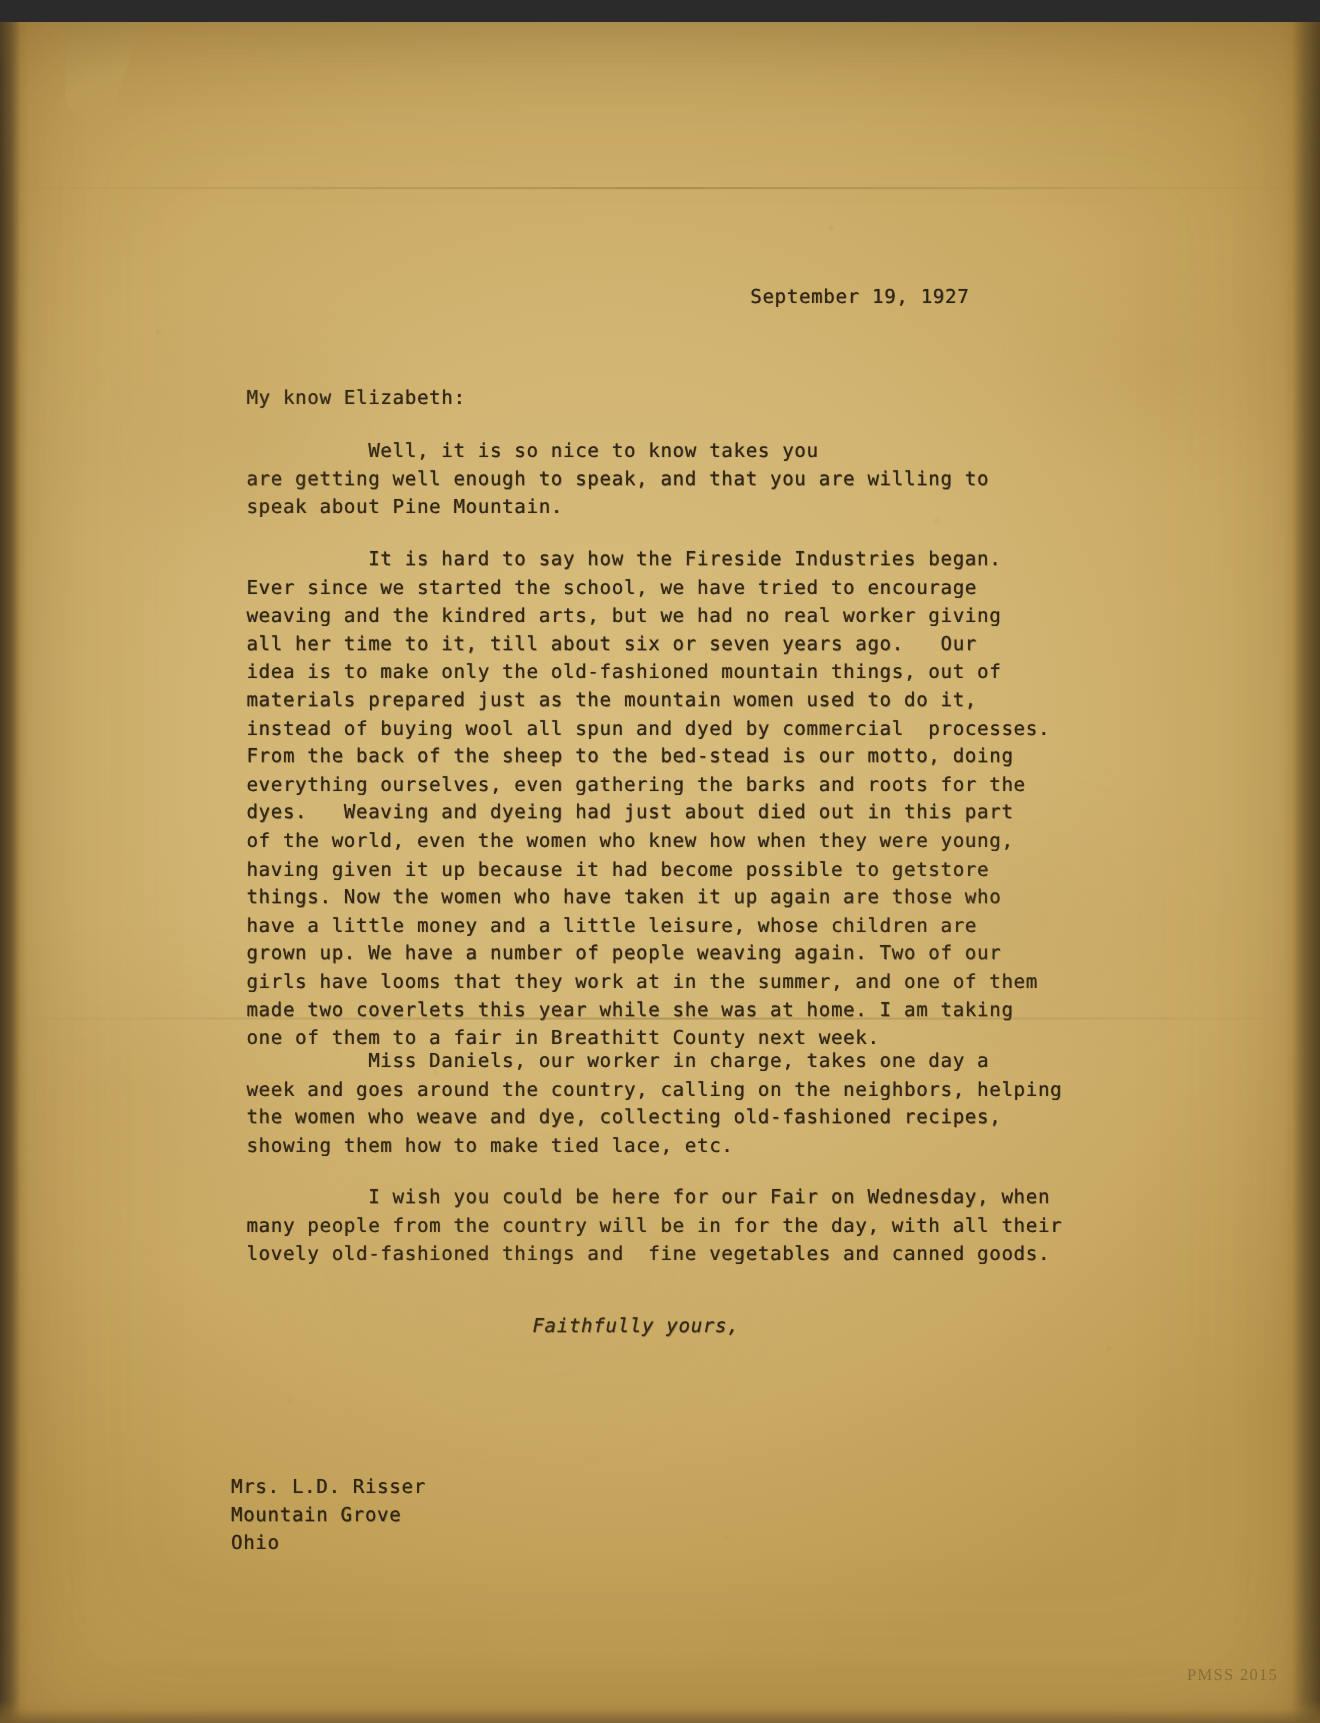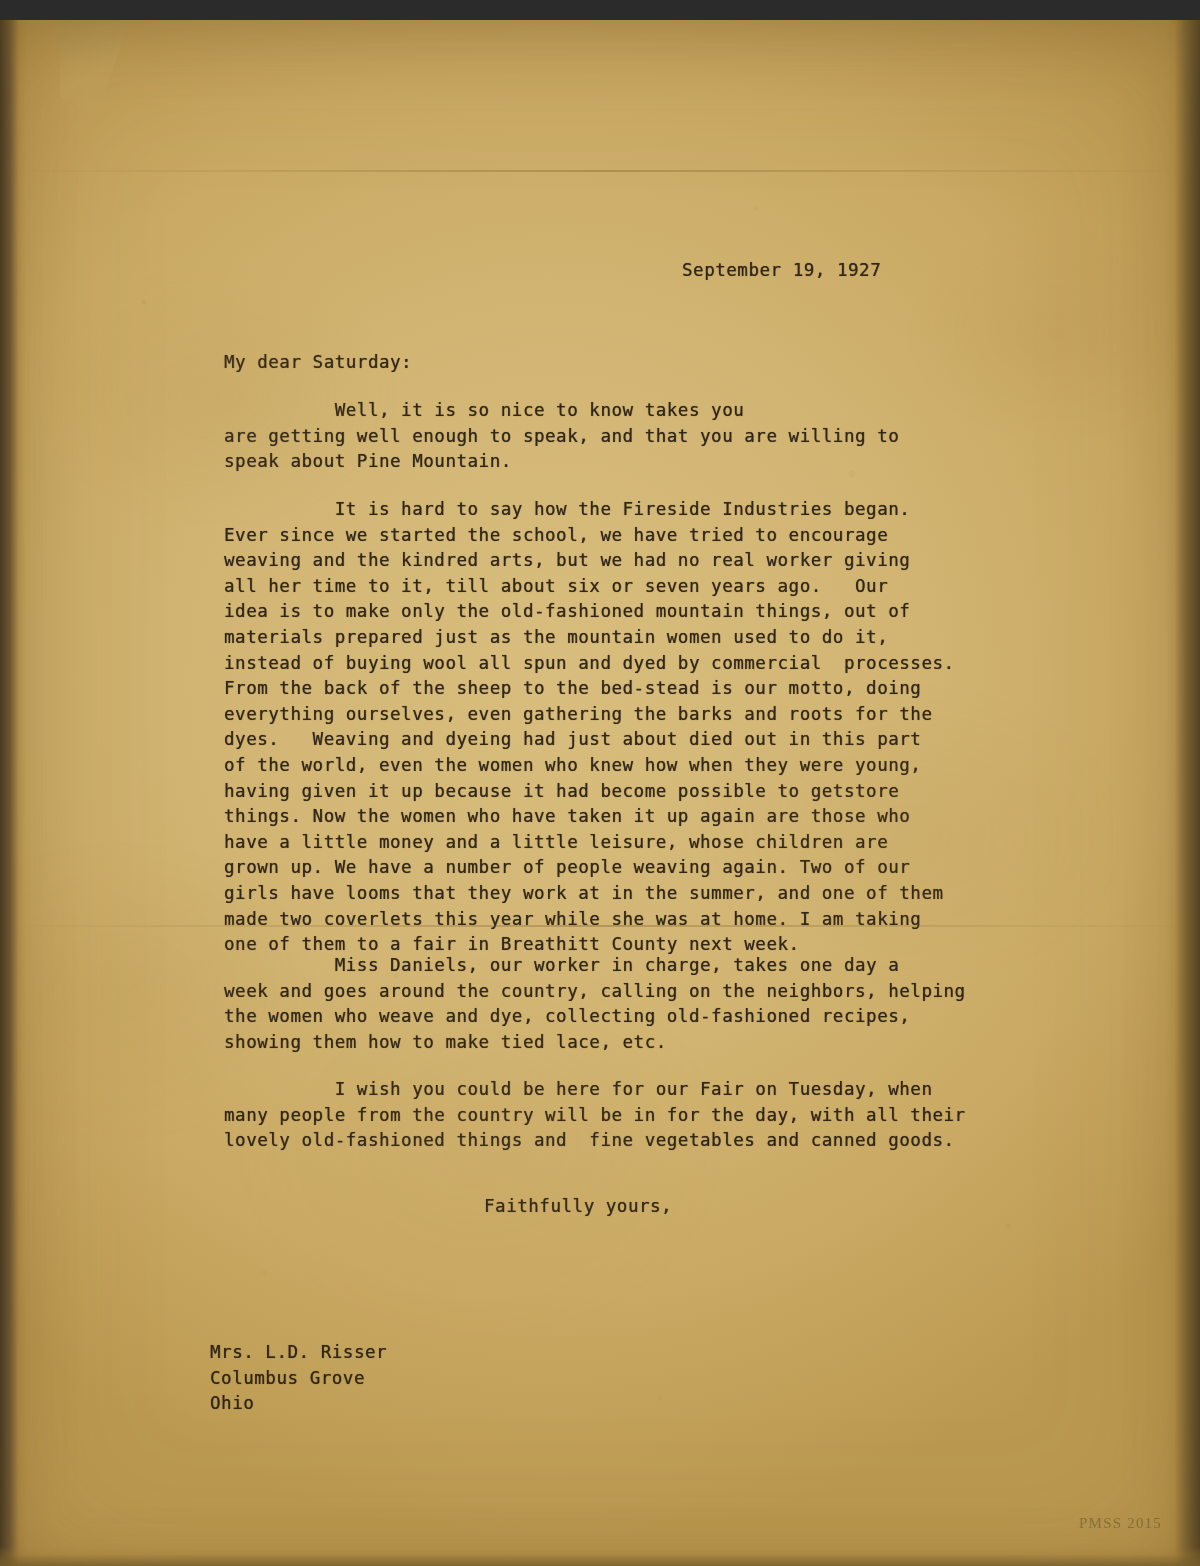--- a/index.html
+++ b/index.html
@@ -102,42 +102,42 @@
       0.5px 0.4px 0.6px rgba(60,44,20,0.45);
     opacity: 0.93;
   }
   .date     { left: 682px; top: 238px; }
   .salutation { left: 224px; top: 330px; }
   .para     { left: 224px; }
   .p1 { top: 378px; }
   .p2 { top: 477px; }
   .p3 { top: 933px; }
   .p4 { top: 1057px; }
-  .closing  { left: 484px; top: 1174px; }
+  .closing  { left: 484px; top: 1174px; font-style: italic; }
   .address  { left: 210px; top: 1320px; }
 
   .watermark {
     position: absolute;
     right: 38px; bottom: 54px;
     color: rgba(70,54,28,0.40);
     font-family: Liberation Serif, serif;
     font-size: 15px;
     letter-spacing: 1.2px;
   }
 </style>
 </head>
 <body>
 
 <div id="page">
 
   <div class="sheet">
 
     <div class="typed date">September 19, 1927</div>
 
-    <div class="typed salutation">My dear Saturday:</div>
+    <div class="typed salutation">My know Elizabeth:</div>
 
     <div class="typed para p1">          Well, it is so nice to know takes you
 are getting well enough to speak, and that you are willing to
 speak about Pine Mountain.</div>
     <div class="typed para p3">          Miss Daniels, our worker in charge, takes one day a
 week and goes around the country, calling on the neighbors, helping
 the women who weave and dye, collecting old-fashioned recipes,
 showing them how to make tied lace, etc.</div>
     <div class="typed para p2">          It is hard to say how the Fireside Industries began.
 Ever since we started the school, we have tried to encourage
@@ -150,28 +150,28 @@
 everything ourselves, even gathering the barks and roots for the
 dyes.   Weaving and dyeing had just about died out in this part
 of the world, even the women who knew how when they were young,
 having given it up because it had become possible to getstore
 things. Now the women who have taken it up again are those who
 have a little money and a little leisure, whose children are
 grown up. We have a number of people weaving again. Two of our
 girls have looms that they work at in the summer, and one of them
 made two coverlets this year while she was at home. I am taking
 one of them to a fair in Breathitt County next week.</div>
-    <div class="typed para p4">          I wish you could be here for our Fair on Tuesday, when
+    <div class="typed para p4">          I wish you could be here for our Fair on Wednesday, when
 many people from the country will be in for the day, with all their
 lovely old-fashioned things and  fine vegetables and canned goods.</div>
 
     <div class="typed closing">Faithfully yours,</div>
 
     <div class="typed address">Mrs. L.D. Risser
-Columbus Grove
+Mountain Grove
 Ohio</div>
   </div>
 
   <div class="mottle"></div>
   <div class="grain"></div>
 
   <div class="crease" style="left:0; top:150px; width:1200px; height:2px;"></div>
   <div class="crease" style="left:0; top:905px; width:1200px; height:2px;"></div>
 
   <div class="torn torn-left"></div>

